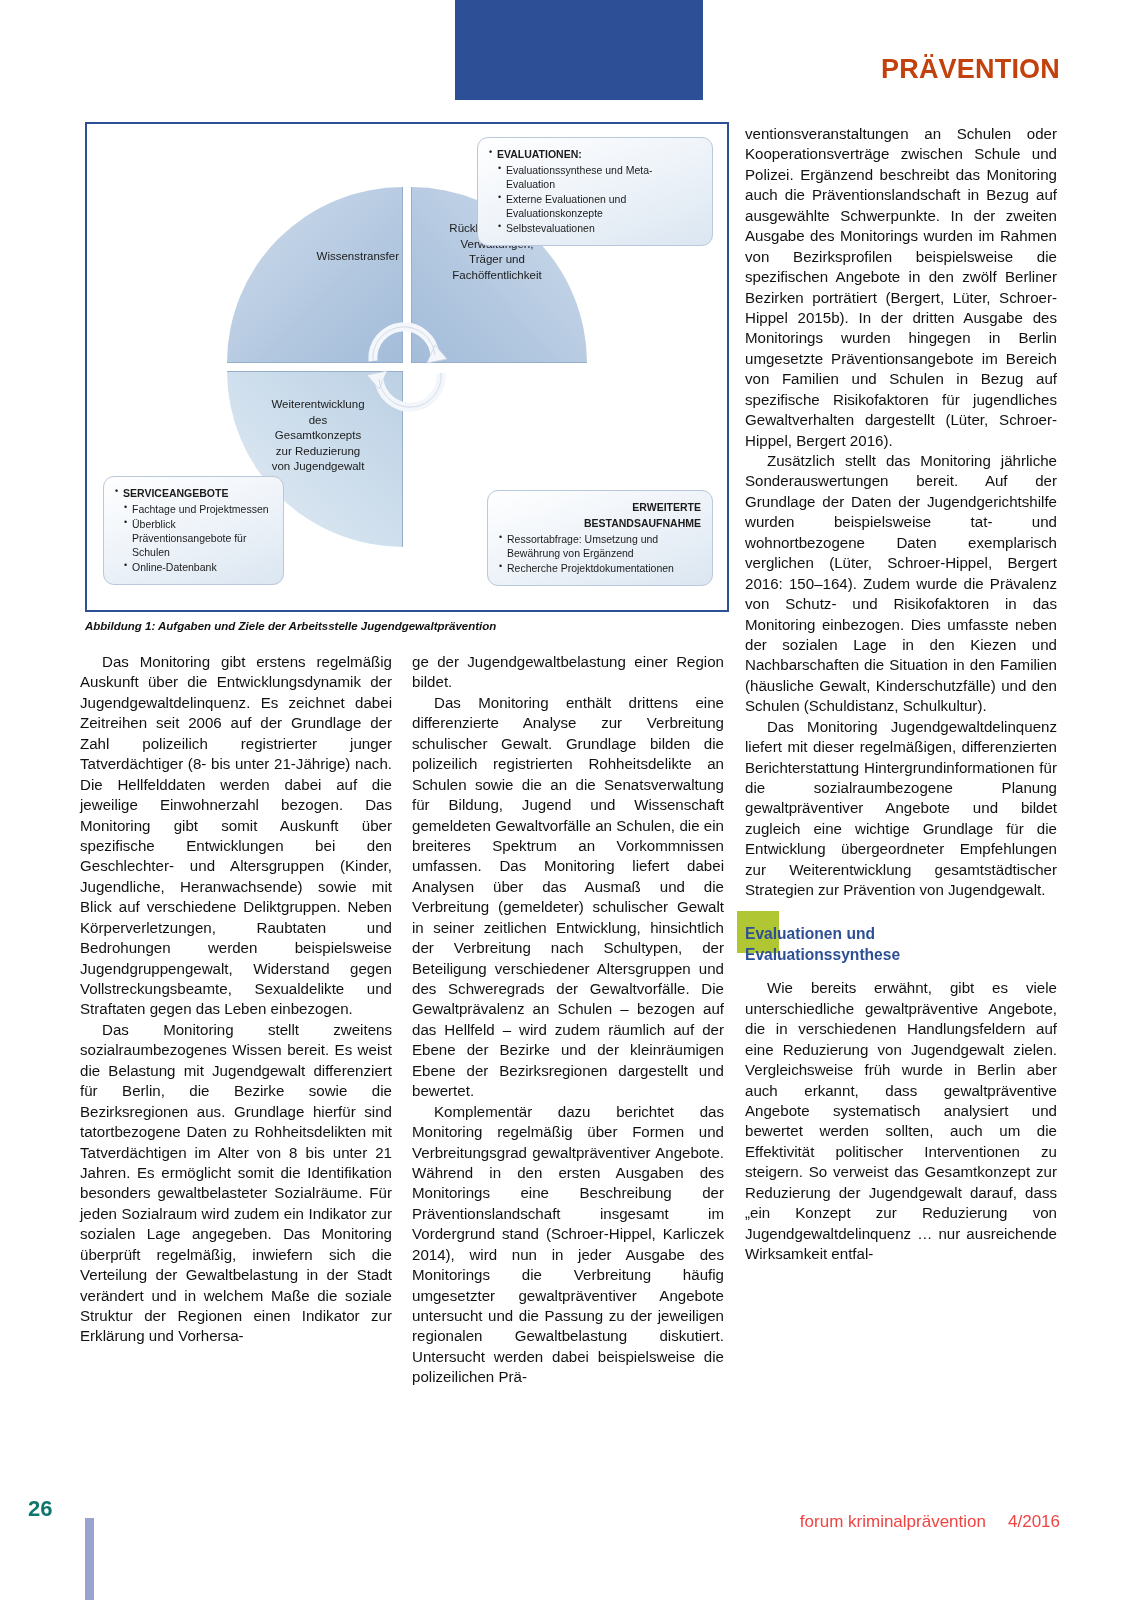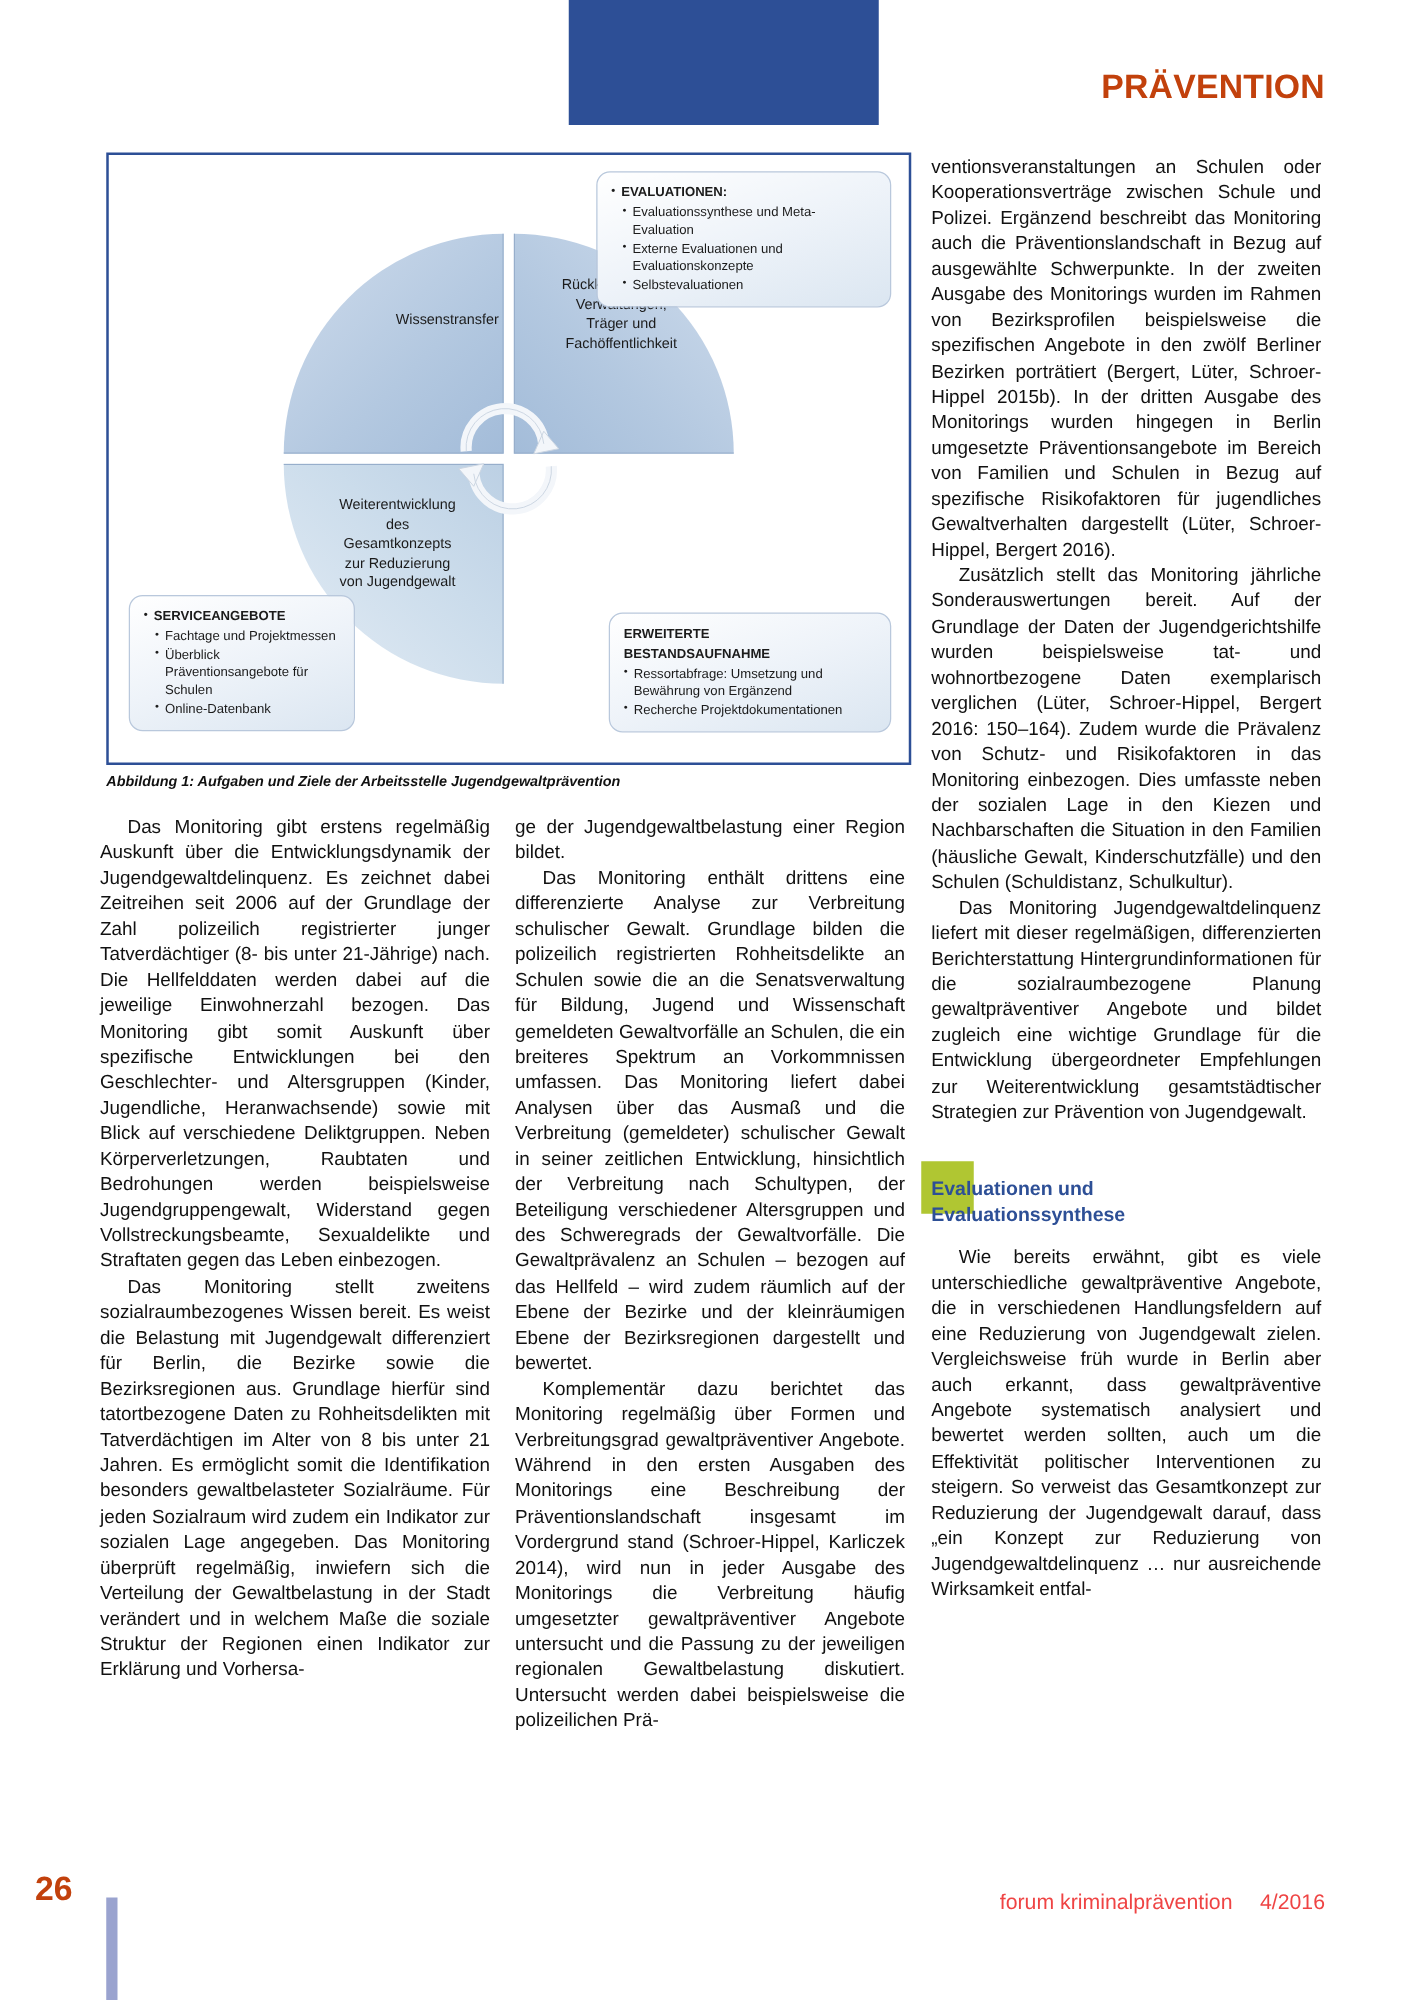--- a/index.html
+++ b/index.html
@@ -54,40 +54,40 @@
   .box li:before{content:"\2022";position:absolute;left:0;top:-1px;font-size:9px;}
   .box li.hd{font-weight:bold;padding-left:8px;margin-bottom:2px;}
   .box li.sub{padding-left:17px;}
   .box li.sub:before{left:9px;}
   .box li.nobul{padding-left:0;}
   .box li.nobul:before{content:"";}
   .bx-tl{left:16px;top:13px;width:233px;}
   .bx-tr{left:390px;top:13px;width:236px;}
   .bx-bl{left:16px;top:352px;width:181px;}
   .bx-br{left:400px;top:366px;width:226px;}
-  .bx-br li.hd{text-align:left;}
+  .bx-br li.hd{text-align:right;}
 
   .fig-caption{position:absolute;left:85px;top:620px;font-size:11.5px;font-style:italic;
      font-weight:bold;color:#111;}
 
   
   .col{position:absolute;font-size:15.1px;line-height:1.355;color:#111;
        text-align:justify;text-justify:inter-word;}
   .col p{margin:0;text-indent:22px;}
   .col p.noind{text-indent:0;}
   .c1{left:80px;top:652px;width:312px;}
   .c2{left:412px;top:652px;width:312px;}
   .c3{left:745px;top:124px;width:312px;}
 
-  .sec-head{position:relative;margin-top:41px;margin-bottom:13px;}
+  .sec-head{position:relative;margin-top:23px;margin-bottom:13px;}
   .sec-head .swatch{position:absolute;left:-8px;top:-13px;width:42px;height:42px;background:#b0c632;}
   .sec-head .txt{position:relative;color:#2d4f96;font-size:15.6px;font-weight:bold;line-height:1.34;}
 
   
-  .pageno{position:absolute;left:28px;top:1496px;font-size:27px;font-weight:bold;color:#c2410c;}
+  .pageno{position:absolute;left:28px;top:1496px;font-size:22px;font-weight:bold;color:#0f766e;}
   .accent-bar{position:absolute;left:85px;top:1518px;width:9px;height:82px;background:#9aa3cf;}
   .footer-right{position:absolute;right:72px;top:1512px;font-size:17px;color:#ef4444;}
   .footer-right .iss{margin-left:22px;}
 </style>
 </head>
 <body>
 
 <div class="header-band"></div>
 <div class="header-title">
   <span class="w1">GEWALT</span><span class="w2">PRÄVENTION</span>

